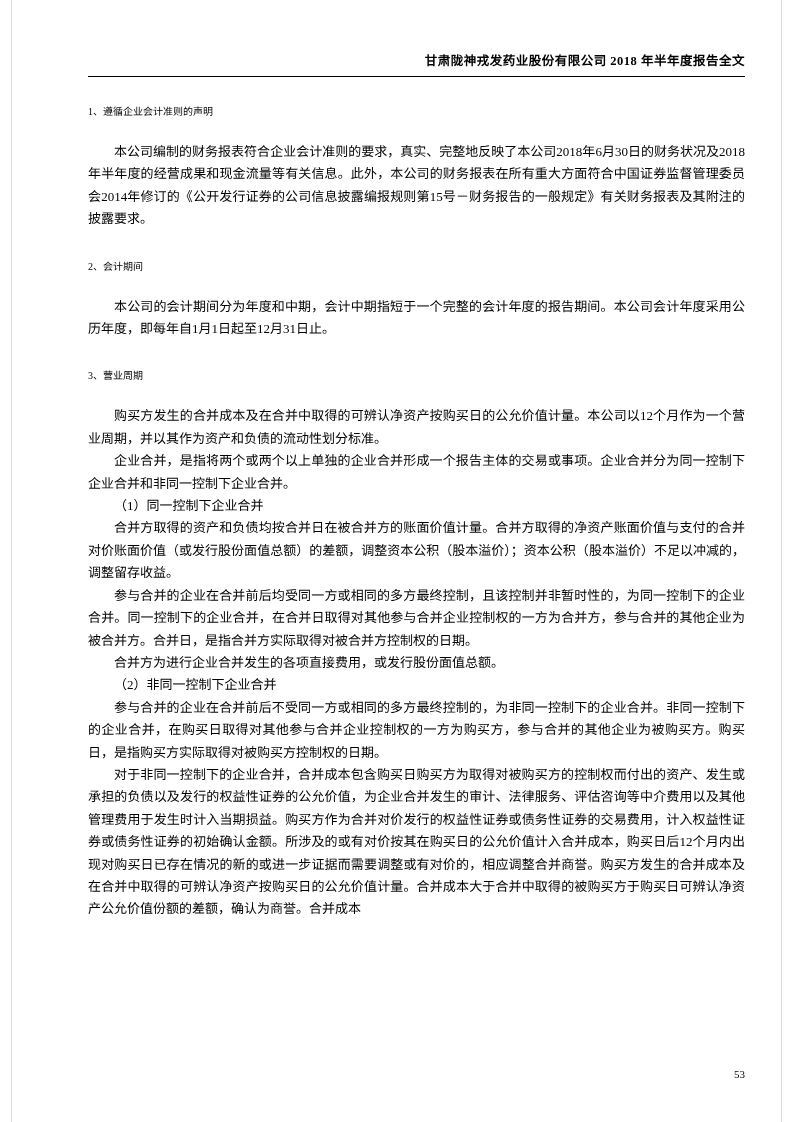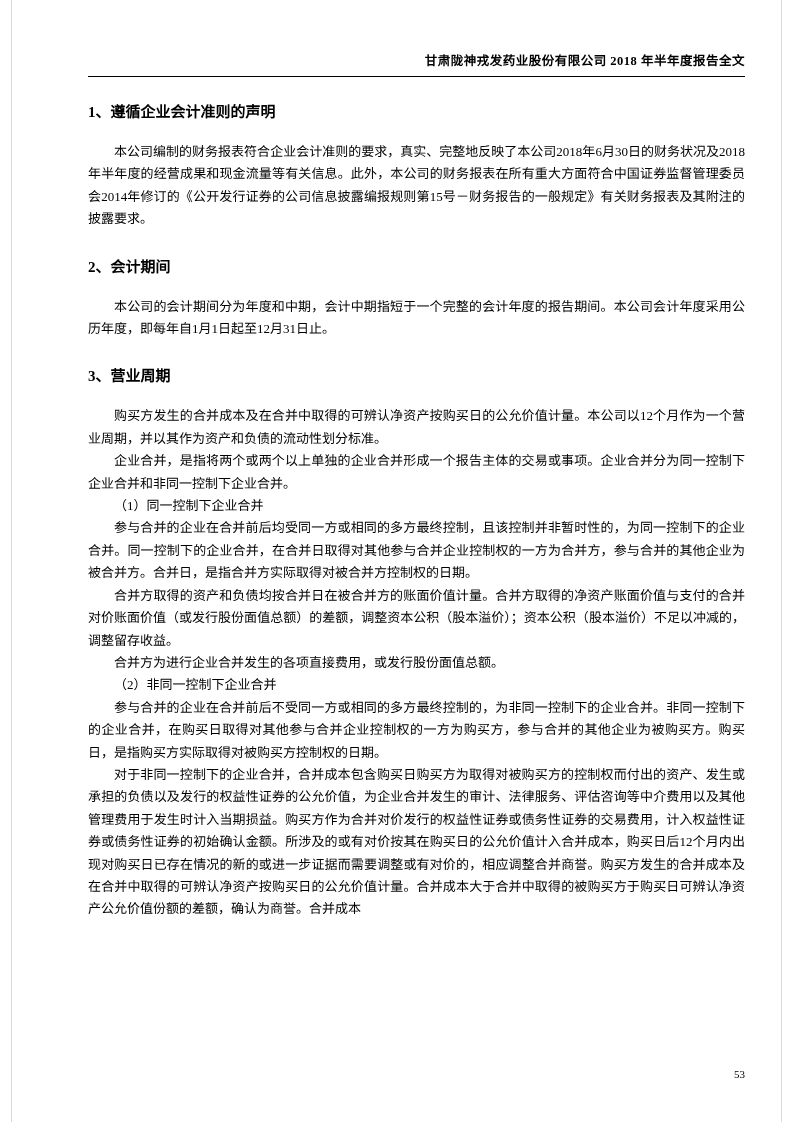--- a/index.html
+++ b/index.html
@@ -30,22 +30,22 @@
   }
   .doc-header-title {
     font-size: 12.5px;
     font-weight: bold;
     letter-spacing: 0.5px;
   }
   .doc-body {
     padding-top: 2px;
   }
   .sec-heading {
-    font-size: 15px;
-    font-weight: bold;
+    font-size: 10px;
+    font-weight: normal;
     margin: 25px 0 18px 0;
     line-height: 22px;
   }
   .sec:first-child .sec-heading {
     margin-top: 22px;
   }
   .para {
     margin: 0;
     font-size: 13px;
     line-height: 22.4px;
@@ -83,22 +83,22 @@
 
     <section class="sec">
       <h2 class="sec-heading">3、营业周期</h2>
       <p class="para">购买方发生的合并成本及在合并中取得的可辨认净资产按购买日的公允价值计量。本公司以12个月作为一个营业周期，并以其作为资产和负债的流动性划分标准。</p>
     </section>
 
 
     <section class="sec">
       <p class="para">企业合并，是指将两个或两个以上单独的企业合并形成一个报告主体的交易或事项。企业合并分为同一控制下企业合并和非同一控制下企业合并。</p>
       <p class="para">（1）同一控制下企业合并</p>
+      <p class="para">合并方取得的资产和负债均按合并日在被合并方的账面价值计量。合并方取得的净资产账面价值与支付的合并对价账面价值（或发行股份面值总额）的差额，调整资本公积（股本溢价）；资本公积（股本溢价）不足以冲减的，调整留存收益。</p>
       <p class="para">参与合并的企业在合并前后均受同一方或相同的多方最终控制，且该控制并非暂时性的，为同一控制下的企业合并。同一控制下的企业合并，在合并日取得对其他参与合并企业控制权的一方为合并方，参与合并的其他企业为被合并方。合并日，是指合并方实际取得对被合并方控制权的日期。</p>
-      <p class="para">合并方取得的资产和负债均按合并日在被合并方的账面价值计量。合并方取得的净资产账面价值与支付的合并对价账面价值（或发行股份面值总额）的差额，调整资本公积（股本溢价）；资本公积（股本溢价）不足以冲减的，调整留存收益。</p>
       <p class="para">合并方为进行企业合并发生的各项直接费用，或发行股份面值总额。</p>
       <p class="para">（2）非同一控制下企业合并</p>
       <p class="para">参与合并的企业在合并前后不受同一方或相同的多方最终控制的，为非同一控制下的企业合并。非同一控制下的企业合并，在购买日取得对其他参与合并企业控制权的一方为购买方，参与合并的其他企业为被购买方。购买日，是指购买方实际取得对被购买方控制权的日期。</p>
       <p class="para">对于非同一控制下的企业合并，合并成本包含购买日购买方为取得对被购买方的控制权而付出的资产、发生或承担的负债以及发行的权益性证券的公允价值，为企业合并发生的审计、法律服务、评估咨询等中介费用以及其他管理费用于发生时计入当期损益。购买方作为合并对价发行的权益性证券或债务性证券的交易费用，计入权益性证券或债务性证券的初始确认金额。所涉及的或有对价按其在购买日的公允价值计入合并成本，购买日后12个月内出现对购买日已存在情况的新的或进一步证据而需要调整或有对价的，相应调整合并商誉。购买方发生的合并成本及在合并中取得的可辨认净资产按购买日的公允价值计量。合并成本大于合并中取得的被购买方于购买日可辨认净资产公允价值份额的差额，确认为商誉。合并成本</p>
     </section>
 
   </main>
 
   <footer class="doc-footer">
     <span>53</span>

